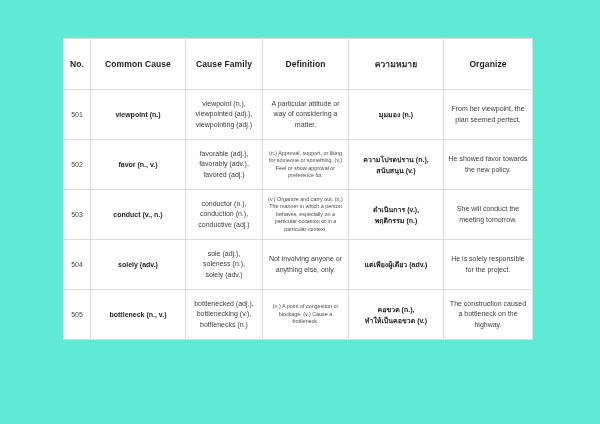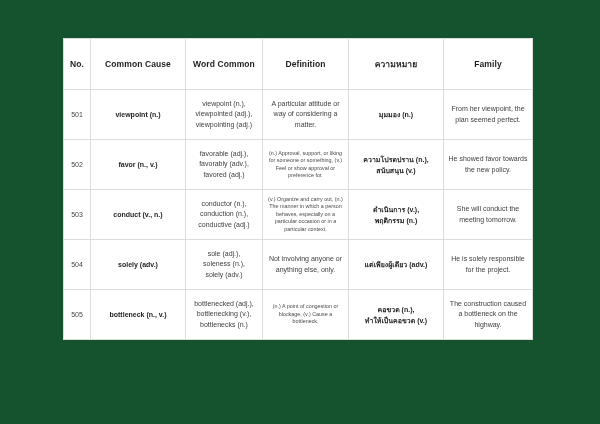--- a/index.html
+++ b/index.html
@@ -3,21 +3,21 @@
 <meta charset="utf-8">
 <style>
   * { margin:0; padding:0; box-sizing:border-box; }
   html,body { background:#ffffff; }
   body {
     width:600px; height:424px;
     font-family:"Liberation Sans", sans-serif;
     position:relative;
     overflow:hidden;
   }
-  .page { position:relative; width:600px; height:424px; background:#14532d; }
+  .page { position:relative; width:600px; height:424px; background:#5eead4; }
   table.vocab {
     position:absolute; left:63px; top:38px; width:469px;
     border-collapse:collapse; table-layout:fixed;
     background:#ffffff;
   }
   th, td {
     border:1px solid #dcdcdc;
     text-align:center; vertical-align:middle;
     padding:2px 3px;
     overflow:hidden;
@@ -46,24 +46,24 @@
       <col style="width:95px">
       <col style="width:77px">
       <col style="width:86px">
       <col style="width:95px">
       <col style="width:89px">
     </colgroup>
     <thead>
       <tr id="header-row">
           <th>No.</th>
           <th>Common Cause</th>
-          <th>Word Common</th>
+          <th>Cause Family</th>
           <th>Definition</th>
           <th>ความหมาย</th>
-          <th>Family</th>
+          <th>Organize</th>
         </tr>
     </thead>
     <tbody id="table-body">
         <tr>
           <td class="no-cell">501</td>
           <td class="common-word">viewpoint (n.)</td>
           <td>
             <div class="wf-line">viewpoint (n.),</div>
             <div class="wf-line">viewpointed (adj.),</div>
             <div class="wf-line">viewpointing (adj.)</div>

